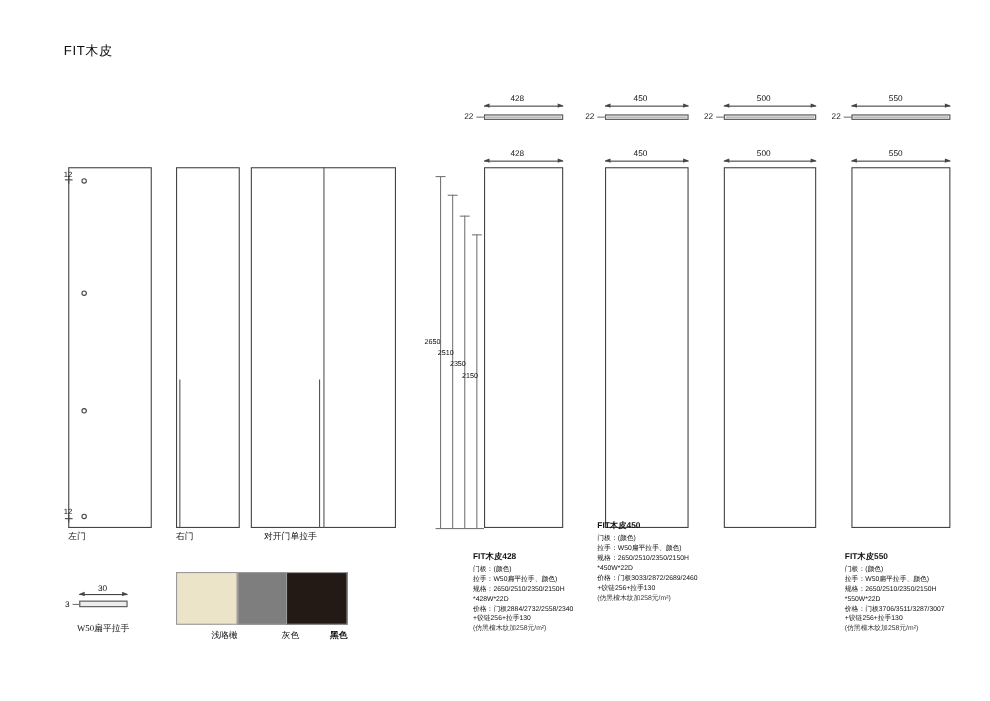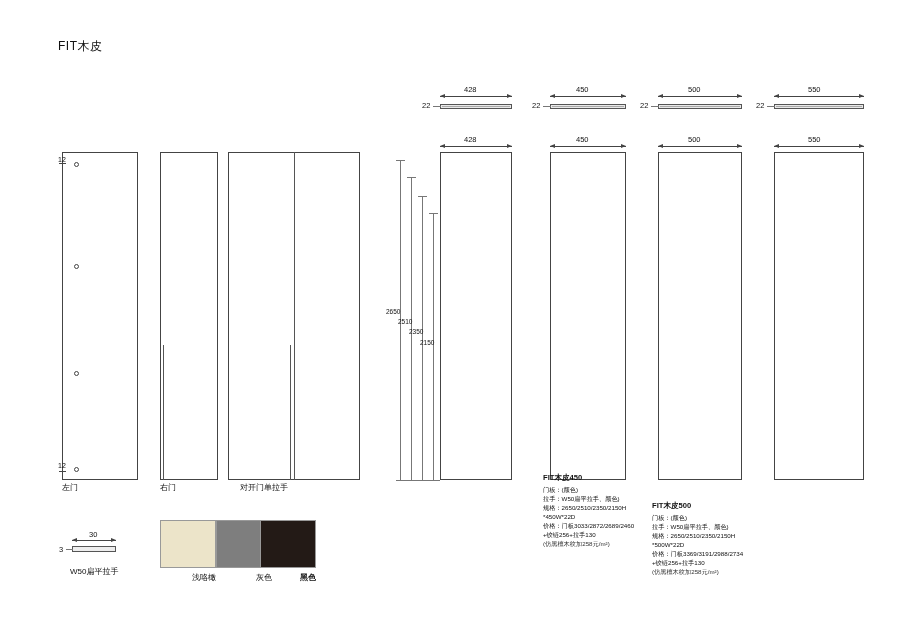--- a/index.html
+++ b/index.html
@@ -217,20 +217,30 @@
   <div class="lbl" style="left:422px; top:101px;">22</div>
   <div class="hline thin" style="left:433px; top:106px; width:8px;"></div>
 
   <div class="dimline" style="left:440px; top:146px; width:72px;"></div>
   <div class="arrowL" style="left:440px; top:144px;"></div>
   <div class="arrowR" style="left:507px; top:144px;"></div>
   <div class="lbl" style="left:464px; top:135px;">428</div>
 
   <div class="panel" style="left:440px; top:152px; width:72px; height:328px;"></div>
 
+  <div class="spec" style="left:430px; top:500px;">
+    <span class="spec-title">FIT木皮428</span>
+    <span class="spec-line">门板：(颜色)</span>
+    <span class="spec-line">拉手：W50扁平拉手、颜色)</span>
+    <span class="spec-line">规格：2650/2510/2350/2150H</span>
+    <span class="spec-line">*428W*22D</span>
+    <span class="spec-line">价格：门板2884/2732/2558/2340</span>
+    <span class="spec-line">+铰链256+拉手130</span>
+    <span class="spec-note">(仿黑檀木纹加258元/m²)</span>
+  </div>
 
   <div class="slab" style="left:550px; top:104px; width:76px;">
     <div class="slab-inner"></div>
   </div>
   <div class="dimline" style="left:550px; top:96px; width:76px;"></div>
   <div class="arrowL" style="left:550px; top:94px;"></div>
   <div class="arrowR" style="left:621px; top:94px;"></div>
   <div class="lbl" style="left:576px; top:85px;">450</div>
   <div class="lbl" style="left:532px; top:101px;">22</div>
   <div class="hline thin" style="left:543px; top:106px; width:8px;"></div>
@@ -263,57 +273,57 @@
   <div class="lbl" style="left:640px; top:101px;">22</div>
   <div class="hline thin" style="left:651px; top:106px; width:8px;"></div>
 
   <div class="dimline" style="left:658px; top:146px; width:84px;"></div>
   <div class="arrowL" style="left:658px; top:144px;"></div>
   <div class="arrowR" style="left:737px; top:144px;"></div>
   <div class="lbl" style="left:688px; top:135px;">500</div>
 
   <div class="panel" style="left:658px; top:152px; width:84px; height:328px;"></div>
 
-  <div class="spec" style="left:652px; top:500px;">
-    <span class="spec-title">FIT木皮500</span>
-    <span class="spec-line">门板：(颜色)</span>
-    <span class="spec-line">拉手：W50扁平拉手、颜色)</span>
-    <span class="spec-line">规格：2650/2510/2350/2150H</span>
-    <span class="spec-line">*500W*22D</span>
-    <span class="spec-line">价格：门板3369/3191/2988/2734</span>
-    <span class="spec-line">+铰链256+拉手130</span>
-    <span class="spec-note">(仿黑檀木纹加258元/m²)</span>
-  </div>
 
   <div class="slab" style="left:774px; top:104px; width:90px;">
     <div class="slab-inner"></div>
   </div>
   <div class="dimline" style="left:774px; top:96px; width:90px;"></div>
   <div class="arrowL" style="left:774px; top:94px;"></div>
   <div class="arrowR" style="left:859px; top:94px;"></div>
   <div class="lbl" style="left:808px; top:85px;">550</div>
   <div class="lbl" style="left:756px; top:101px;">22</div>
   <div class="hline thin" style="left:767px; top:106px; width:8px;"></div>
 
   <div class="dimline" style="left:774px; top:146px; width:90px;"></div>
   <div class="arrowL" style="left:774px; top:144px;"></div>
   <div class="arrowR" style="left:859px; top:144px;"></div>
   <div class="lbl" style="left:808px; top:135px;">550</div>
 
   <div class="panel" style="left:774px; top:152px; width:90px; height:328px;"></div>
 
+  <div class="spec" style="left:768px; top:500px;">
+    <span class="spec-title">FIT木皮550</span>
+    <span class="spec-line">门板：(颜色)</span>
+    <span class="spec-line">拉手：W50扁平拉手、颜色)</span>
+    <span class="spec-line">规格：2650/2510/2350/2150H</span>
+    <span class="spec-line">*550W*22D</span>
+    <span class="spec-line">价格：门板3706/3511/3287/3007</span>
+    <span class="spec-line">+铰链256+拉手130</span>
+    <span class="spec-note">(仿黑檀木纹加258元/m²)</span>
+  </div>
 
   <div class="dimline" style="left:72px; top:540px; width:44px;"></div>
   <div class="arrowL" style="left:72px; top:538px;"></div>
   <div class="arrowR" style="left:111px; top:538px;"></div>
   <div class="lbl" style="left:89px; top:530px;">30</div>
   <div class="handle-body" style="left:72px; top:546px; width:44px; height:6px;"></div>
   <div class="hline thin" style="left:66px; top:549px; width:7px;"></div>
   <div class="lbl" style="left:59px; top:545px;">3</div>
-  <div class="caption" style="left:70px; top:566px;">W50扁平拉手</div>
+  <div class="caption" style="left:70px; top:566px;font-family:Liberation Serif, serif;">W50扁平拉手</div>
 
   <div class="swatch" style="left:160px; top:520px; background:#ece4c9;"></div>
   <div class="swatch-label" style="left:160px; top:572px;">浅咯橄</div>
 
   <div class="swatch" style="left:216px; top:520px; background:#7e7e7e;"></div>
   <div class="swatch-label" style="left:216px; top:572px;">灰色</div>
 
   <div class="swatch" style="left:260px; top:520px; background:#231a16;"></div>
   <div class="swatch-label" style="left:260px; top:572px;font-weight:bold;">黑色</div>
 

